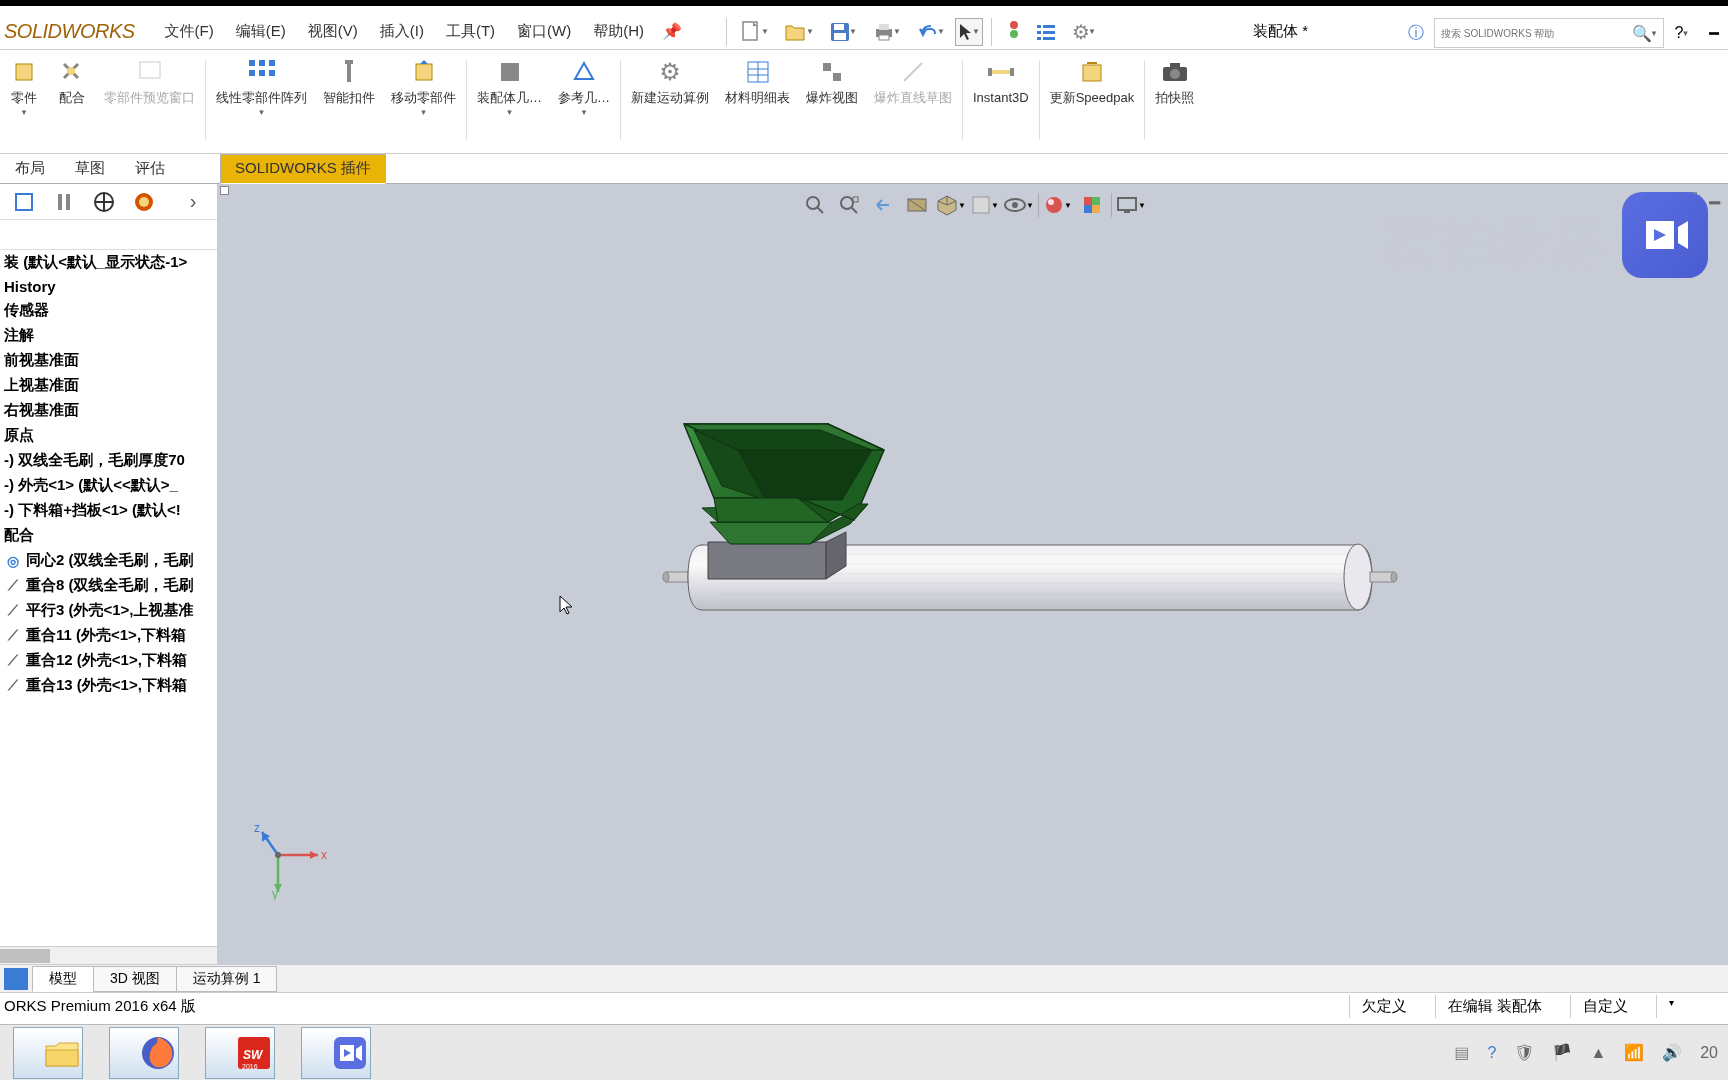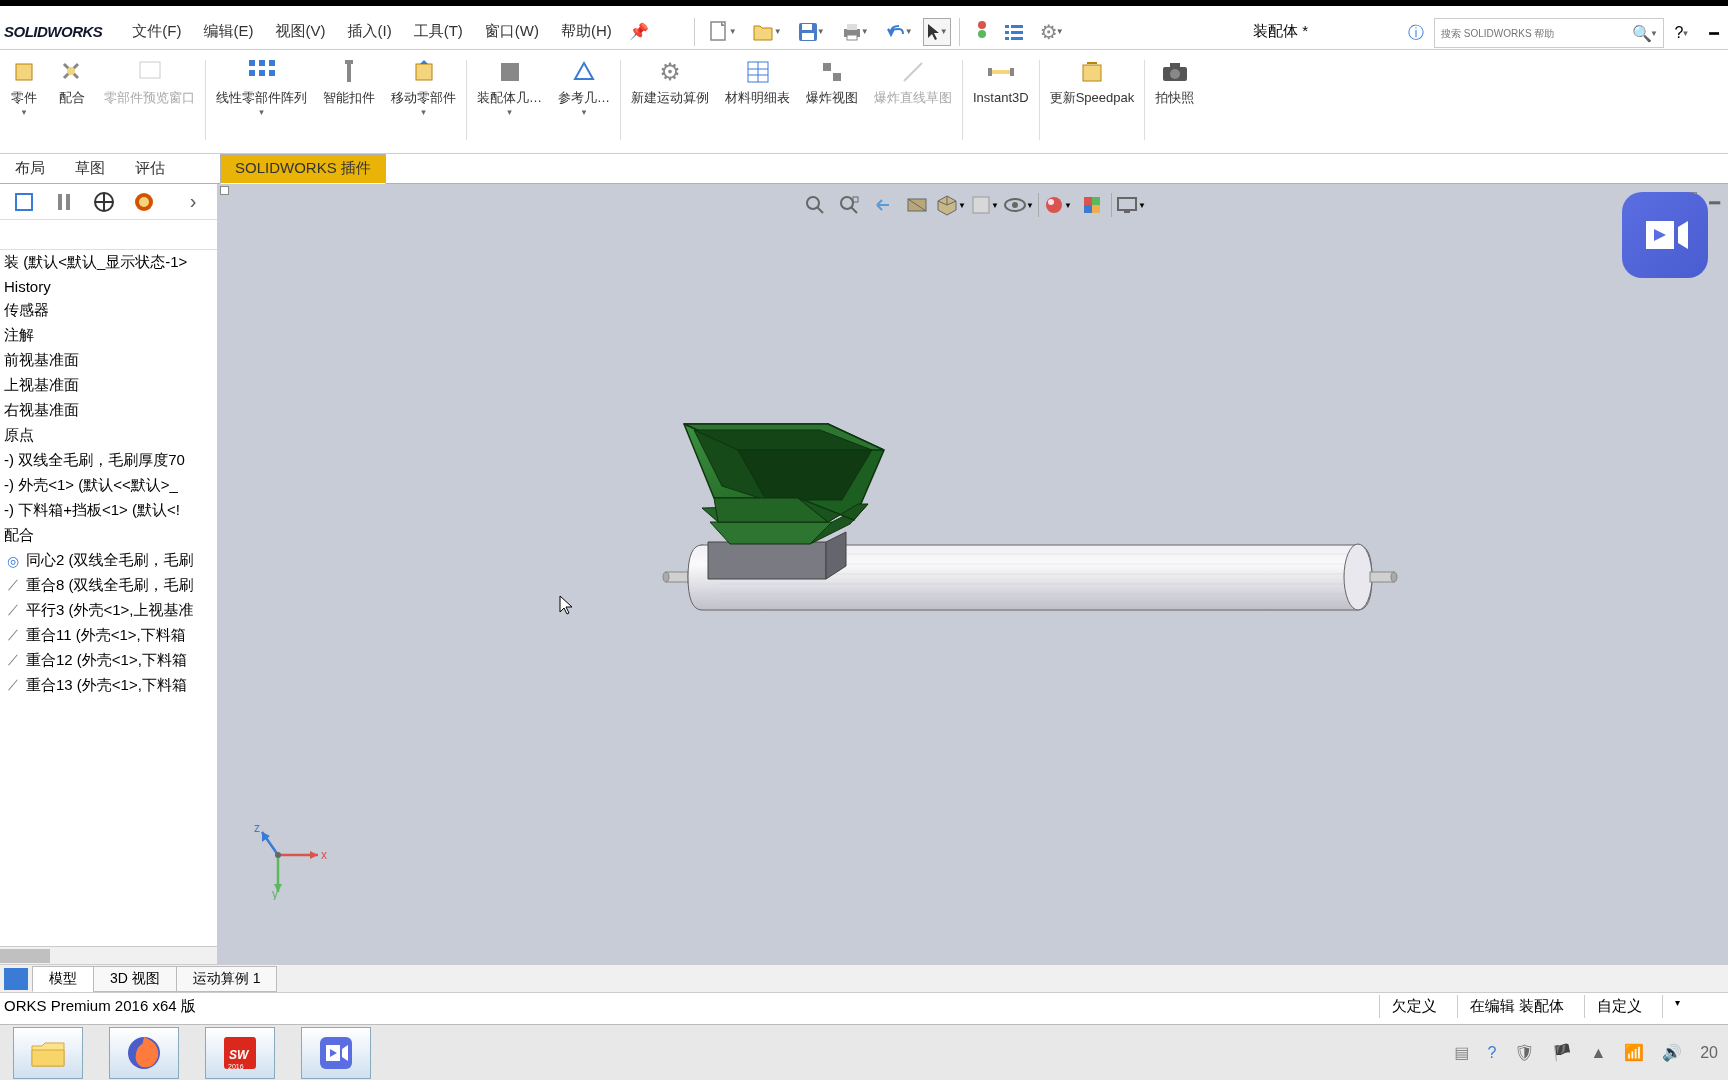--- a/index.html
+++ b/index.html
@@ -2,21 +2,21 @@
 <html><head>
   <meta charset="utf-8">
   <style>
     * { margin: 0; padding: 0; box-sizing: border-box; font-family: "Microsoft YaHei", sans-serif; }
     body { width: 1728px; height: 1080px; background: #000; overflow: hidden; position: relative; }
     .app { position: absolute; top: 6px; left: 0; width: 1728px; height: 1074px; background: #fff; }
     
     .titlebar { height: 8px; background: #fff; }
     
     .logo-row { height: 36px; background: #fff; display: flex; align-items: center; border-bottom: 1px solid #ccc; padding-left: 0; }
-    .logo { color: #0f172a; font-weight: bold; font-size: 15px; font-style: italic; letter-spacing: -0.5px; padding: 0 12px 0 4px; }
+    .logo { color: #a16207; font-weight: normal; font-size: 20px; font-style: italic; letter-spacing: -0.5px; padding: 0 12px 0 4px; }
     .menu-items { display: flex; align-items: center; gap: 2px; margin-left: 8px; }
     .menu-item { padding: 4px 10px; font-size: 15px; color: #333; cursor: pointer; }
     .pin-icon { margin-left: 6px; color: #3a7bd5; font-size: 16px; cursor: pointer; }
     
     .quick-toolbar { display: flex; align-items: center; gap: 4px; margin-left: 40px; height: 100%; }
     .qt-sep { width: 1px; height: 28px; background: #ccc; margin: 0 4px; }
     .qt-btn { width: 28px; height: 28px; display: flex; align-items: center; justify-content: center; cursor: pointer; border: 1px solid transparent; }
     .qt-btn.wide { width: 40px; }
     .qt-btn.boxed { border: 1px solid #aaa; background: #f5f5f5; }
     .qt-arrow { font-size: 8px; color: #666; margin-left: -2px; }
@@ -39,21 +39,21 @@
     .tab { padding: 4px 14px; font-size: 15px; color: #333; cursor: pointer; border: 1px solid transparent; border-bottom: none; }
     .tab.active { border: 1px solid #b0b0b0; border-bottom: 1px solid #fff; position: relative; z-index: 1; background: #eab308; margin-bottom: -1px; margin-left: 40px; }
     
     .main-area { display: flex; height: 780px; position: relative; }
     .sidebar { width: 218px; background: #fff; border-right: 1px solid #ccc; overflow: hidden; display: flex; flex-direction: column; }
     .sb-icon-row { height: 36px; display: flex; align-items: center; border-bottom: 1px solid #ddd; padding: 0 4px; }
     .sb-ico-btn { width: 40px; height: 32px; display: flex; align-items: center; justify-content: center; cursor: pointer; font-size: 20px; color: #555; }
     .sb-more { margin-left: auto; }
     .sb-input-row { height: 30px; border-bottom: 1px solid #ddd; }
     .sb-tree { flex: 1; overflow: hidden; font-size: 15px; }
-    .tree-item { padding: 3px 4px; white-space: nowrap; display: flex; align-items: center; gap: 4px; cursor: pointer; }
+    .tree-item { padding: 3px 4px; white-space: nowrap; display: flex; align-items: center; gap: 4px; cursor: pointer; font-weight: bold; }
     .tree-icon { width: 18px; display: inline-flex; justify-content: center; color: #666; font-size: 14px; }
     .tree-icon.blue { color: #3a7bd5; }
     .sb-scroll { height: 18px; background: #f0f0f0; border-top: 1px solid #ccc; position: relative; }
     .sb-scroll-thumb { position: absolute; left: 0; top: 2px; width: 50px; height: 14px; background: #c0c0c0; }
     
     .viewport { flex: 1; background: #c8ccd6; position: relative; overflow: hidden; }
     .vp-min { position: absolute; left: 2px; top: 2px; width: 9px; height: 9px; background: #fff; border: 1px solid #888; }
     
     .heads-up { position: absolute; left: 50%; transform: translateX(-50%); top: 6px; display: flex; gap: 4px; align-items: center; background: transparent; }
     .hu-btn { width: 30px; height: 30px; display: flex; align-items: center; justify-content: center; cursor: pointer; font-size: 18px; }
@@ -66,25 +66,25 @@
     .triad { position: absolute; left: 30px; bottom: 60px; }
     .triad-label { font-size: 12px; font-family: sans-serif; }
     
     .bottom-tabs { height: 28px; background: #f0f0f0; display: flex; align-items: center; border-top: 1px solid #ccc; padding-left: 4px; }
     .bt-icon { width: 24px; height: 22px; background: #3a7bd5; margin-right: 4px; }
     .btab { padding: 3px 16px; border: 1px solid #bbb; background: #f8f8f8; font-size: 14px; cursor: pointer; margin-right: -1px; }
     .btab.active { background: #fff; border-bottom: 1px solid #fff; }
     
     .status-bar { height: 28px; background: #fff; display: flex; align-items: center; font-size: 15px; border-top: 1px solid #ccc; position: relative; }
     .status-left { padding-left: 4px; }
-    .status-right { position: absolute; right: 36px; display: flex; gap: 8px; }
+    .status-right { position: absolute; right: 42px; display: flex; gap: 16px; }
     .sr-item { padding: 2px 12px; border-left: 1px solid #ccc; }
     
     .taskbar { position: absolute; bottom: 0; left: 0; right: 0; height: 56px; background: #e8e8e8; display: flex; align-items: center; border-top: 1px solid #bbb; }
-    .tb-item { width: 70px; height: 52px; display: flex; align-items: center; justify-content: center; margin: 13px; cursor: pointer; border: 1px solid transparent; }
+    .tb-item { width: 70px; height: 52px; display: flex; align-items: center; justify-content: flex-end; margin: 13px; cursor: pointer; border: 1px solid transparent; }
     .tb-item.active { background: linear-gradient(#fff, #d0e0f0); border: 1px solid #8ab; }
     .tb-right { position: absolute; right: 10px; display: flex; align-items: center; gap: 18px; color: #666; }
     
     .watermark { position: absolute; right: 20px; top: 8px; width: 86px; height: 86px; background: linear-gradient(135deg, #5b6ee1, #4a5dd0); border-radius: 20px; display: flex; align-items: center; justify-content: center; }
     .wm-text { position: absolute; right: 120px; top: 24px; font-size: 52px; color: rgba(200,204,214,0.6); font-weight: bold; letter-spacing: 4px; }
     
     .cursor { position: absolute; }
   </style>
 </head>
 <body>

